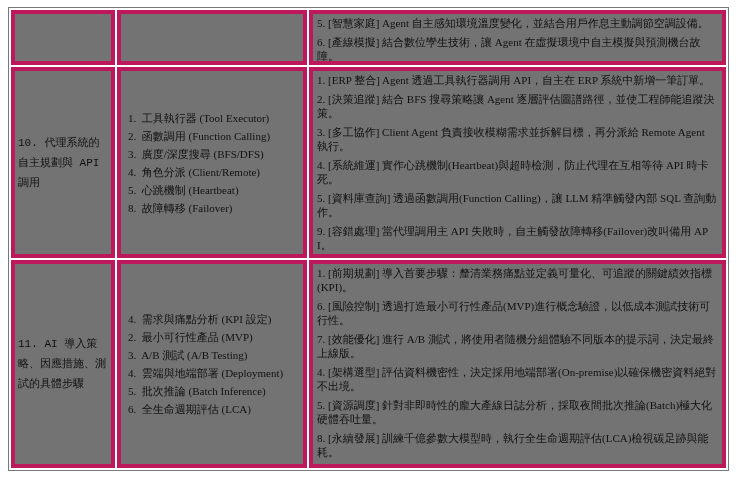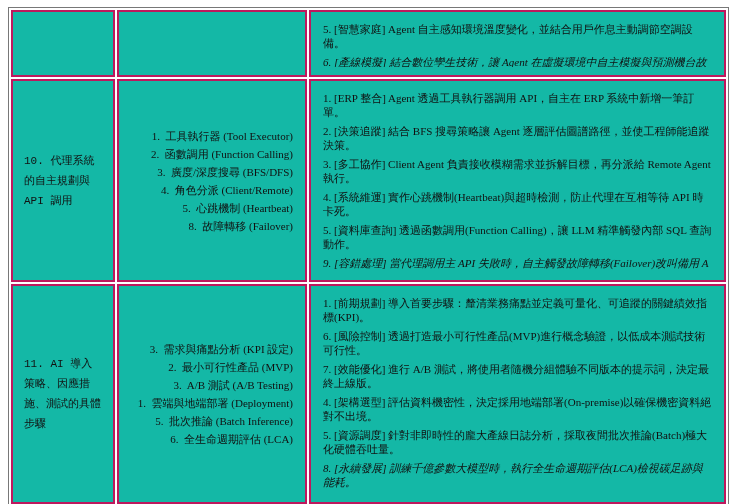--- a/index.html
+++ b/index.html
@@ -19,55 +19,55 @@
   }
   table.doc-table {
     border-collapse: separate;
     border-spacing: 2px;
     table-layout: fixed;
     margin: 7px 0 0 8px;
     border: 1px solid #787878;
     background: #ffffff;
   }
   table.doc-table td {
-    border: 2px solid #be185d;
-    padding: 8px;
+    border: 4px solid #be185d;
+    padding: 0;
     vertical-align: middle;
-    background: #14b8a6;
+    background: #737373;
   }
   .cell {
     box-sizing: border-box;
     overflow: hidden;
     display: flex;
     flex-direction: column;
     font-size: 11px;
   }
   .v-center { justify-content: center; }
   .v-top { justify-content: flex-start; }
   .c-topic { padding: 2px 3px; }
-  .c-concepts { padding: 2px 4px 2px 7px; align-items: flex-end; }
+  .c-concepts { padding: 2px 4px 2px 7px; }
   .c-examples { padding: 2px 4px; }
   .topic-text {
     line-height: 20px;
     white-space: pre-wrap;
     word-break: break-all;
     font-family: Liberation Mono, monospace;
   }
   .concept {
     line-height: 18px;
     white-space: pre-wrap;
     word-break: break-all;
   }
   p.ex {
     margin: 0 0 5px 0;
     line-height: 14px;
     white-space: pre-wrap;
     word-break: break-all;
   }
-  p.ex:last-child { margin-bottom: 0; font-style: italic; }
+  p.ex:last-child { margin-bottom: 0; }
 </style>
 </head>
 <body>
 
 <div class="page">
   <table class="doc-table">
     <colgroup>
       <col style="width:104px">
       <col style="width:190px">
       <col style="width:417px">
@@ -118,24 +118,24 @@
     </tr>
 
     <tr>
       <td>
         <div class="cell c-topic v-center" style="height:200px">
           <div class="topic-text">11. AI 導入策略、因應措施、測試的具體步驟</div>
         </div>
       </td>
       <td>
         <div class="cell c-concepts v-center" style="height:200px">
-          <div class="concept">3.  需求與痛點分析 (KPI 設定)</div>
+          <div class="concept">4.  需求與痛點分析 (KPI 設定)</div>
           <div class="concept">2.  最小可行性產品 (MVP)</div>
           <div class="concept">3.  A/B 測試 (A/B Testing)</div>
-          <div class="concept">1.  雲端與地端部署 (Deployment)</div>
+          <div class="concept">4.  雲端與地端部署 (Deployment)</div>
           <div class="concept">5.  批次推論 (Batch Inference)</div>
           <div class="concept">6.  全生命週期評估 (LCA)</div>
         </div>
       </td>
       <td>
         <div class="cell c-examples v-top" style="height:200px">
           <p class="ex">1. [前期規劃] 導入首要步驟：釐清業務痛點並定義可量化、可追蹤的關鍵績效指標(KPI)。</p>
           <p class="ex">6. [風險控制] 透過打造最小可行性產品(MVP)進行概念驗證，以低成本測試技術可行性。</p>
           <p class="ex">7. [效能優化] 進行 A/B 測試，將使用者隨機分組體驗不同版本的提示詞，決定最終上線版。</p>
           <p class="ex">4. [架構選型] 評估資料機密性，決定採用地端部署(On-premise)以確保機密資料絕對不出境。</p>

